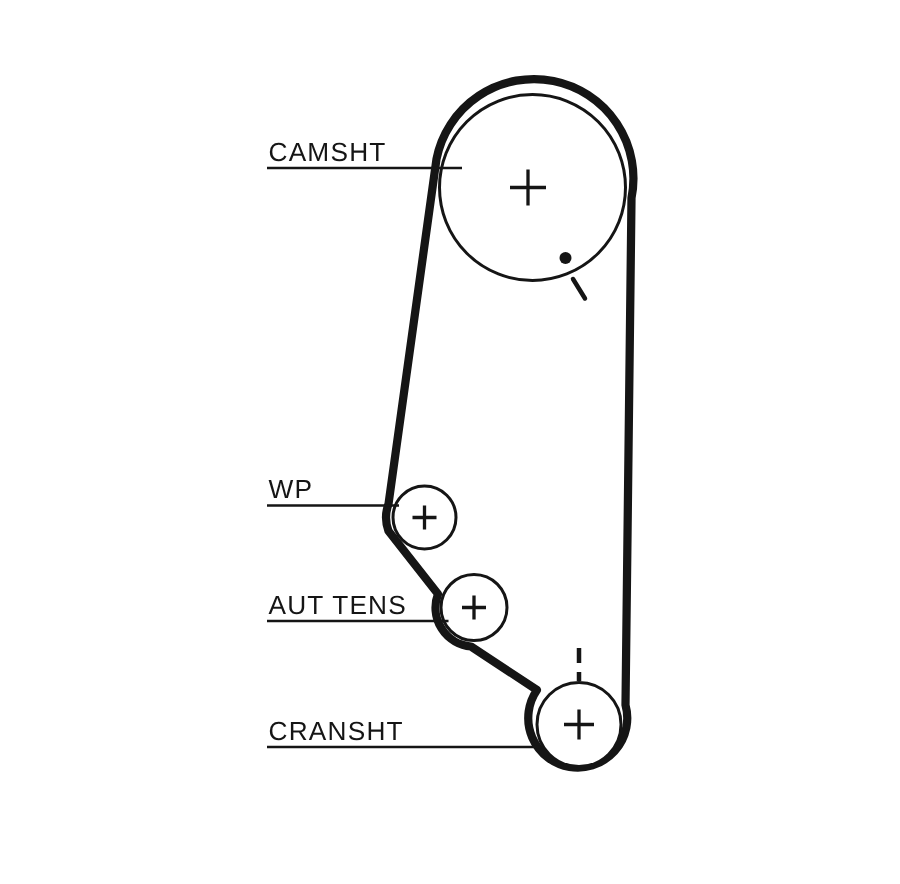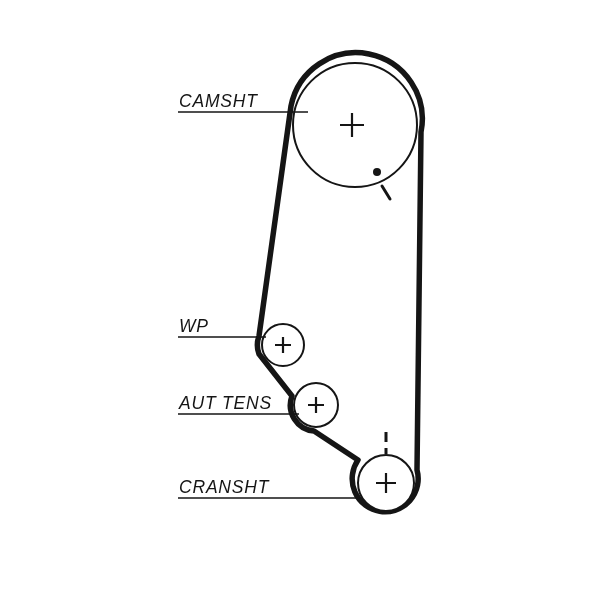--- a/index.html
+++ b/index.html
@@ -6,21 +6,20 @@
       margin: 0;
       padding: 0;
       background: #ffffff;
     }
     .stage {
       width: 600px;
       height: 589px;
       position: relative;
       background: #ffffff;
       overflow: hidden;
-      font-style: italic;
     }
     svg { display: block; }
     .label-text {
       font-family: "Liberation Sans", "DejaVu Sans", sans-serif;
       font-size: 17.5px;
       letter-spacing: 0.8px;
       fill: #151515;
     }
   </style>
 </head>

